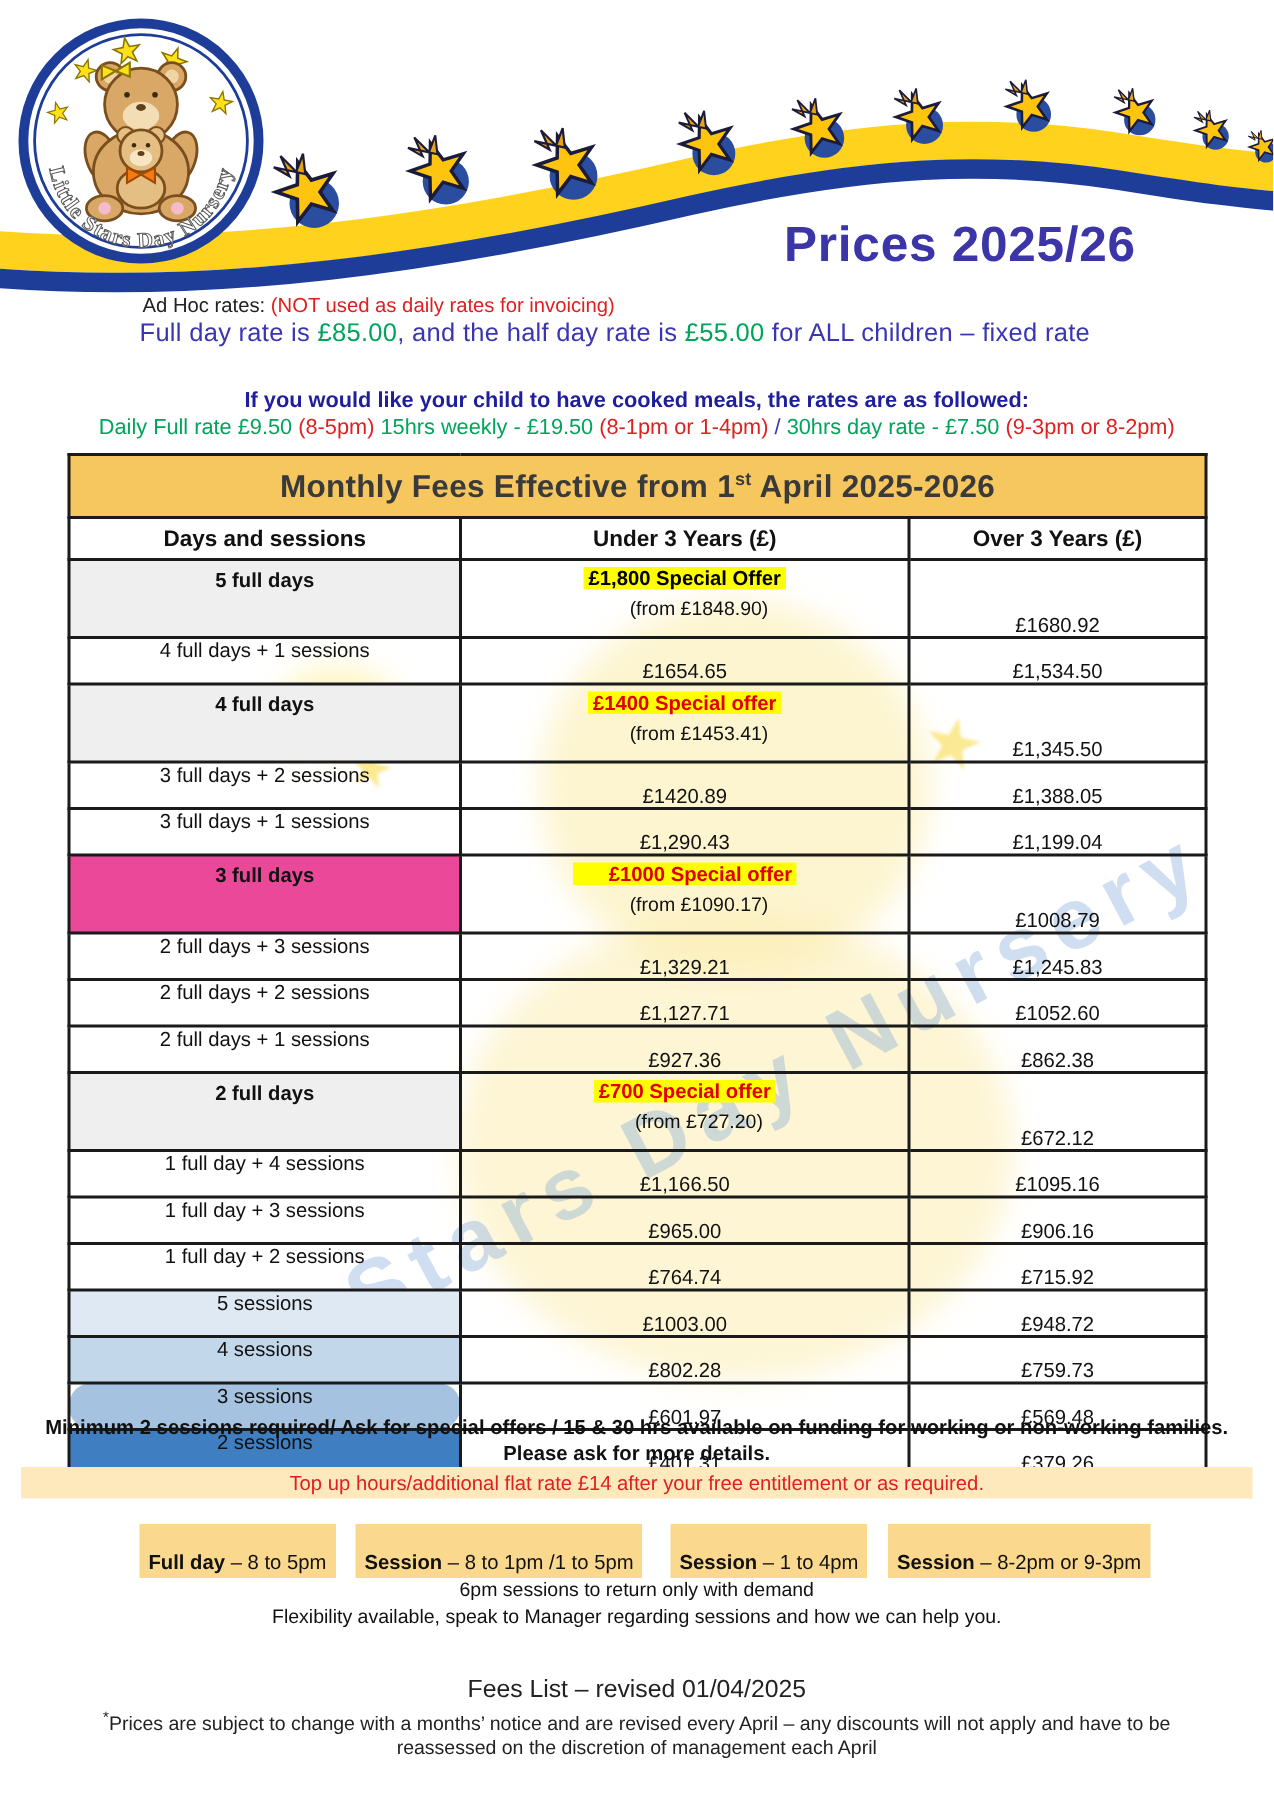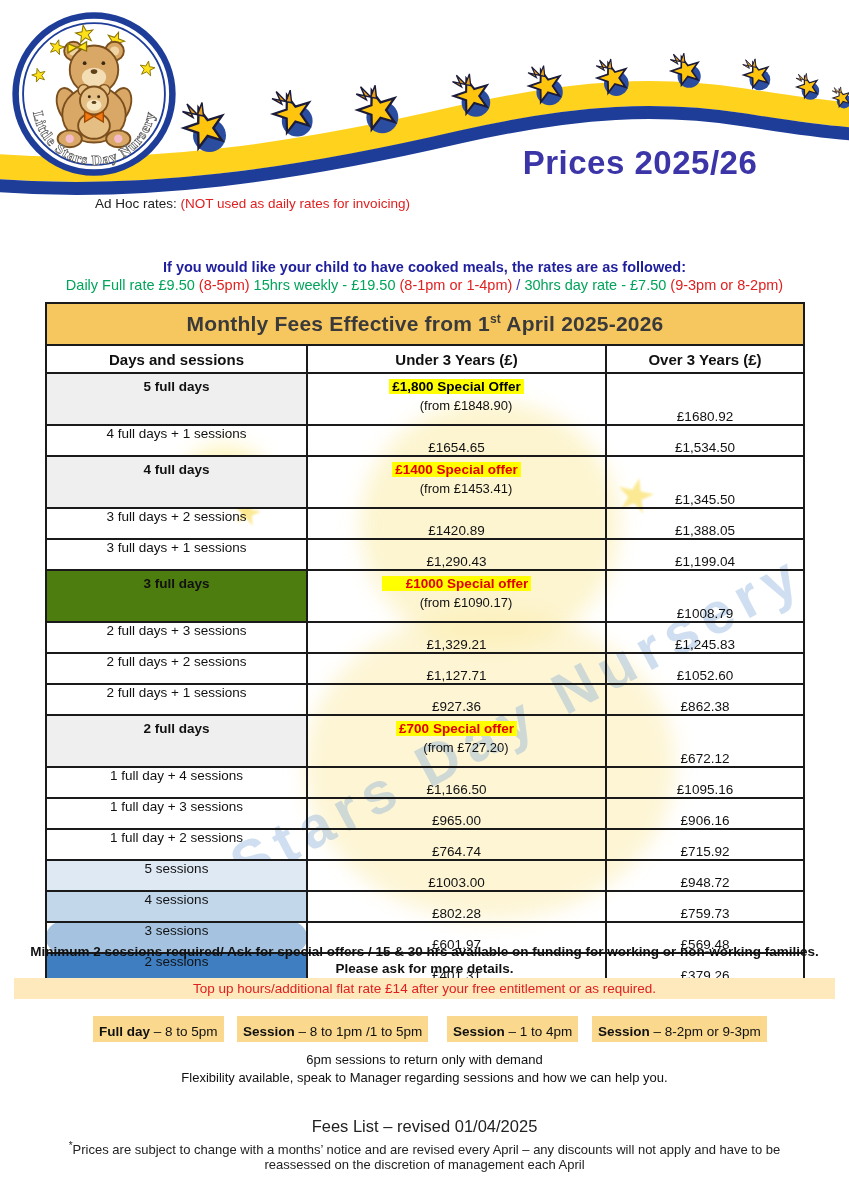--- a/index.html
+++ b/index.html
@@ -53,21 +53,21 @@
   td.c-offer{text-align:center;vertical-align:top;padding-top:3px;}
   .offer-chip{display:inline-block;font-weight:bold;padding:0 3px;font-size:13.5px;}
   .offer-from{font-size:13px;margin-top:3px;margin-left:19px;}
   
   .note-1{position:absolute;left:0;top:944px;width:100%;text-align:center;font-weight:bold;font-size:13.5px;z-index:2;}
   .note-2{position:absolute;left:0;top:961px;width:100%;text-align:center;font-weight:bold;font-size:13.5px;z-index:2;}
   .topup-band{
     position:absolute;left:14px;top:978px;width:821px;height:21px;z-index:2;
     text-align:center;font-size:13.5px;line-height:21px;
   }
-  .chip{position:absolute;top:1016px;padding:8px 6px 3px;font-size:13.5px;z-index:2;white-space:nowrap;}
+  .chip{position:absolute;top:1016px;padding:18px 6px 3px;font-size:13.5px;z-index:2;white-space:nowrap;}
   .chip b{font-weight:bold;}
   .chip-0{left:93px;} .chip-1{left:237px;} .chip-2{left:447px;} .chip-3{left:592px;}
   .foot-l1{position:absolute;left:0;top:1052px;width:100%;text-align:center;font-size:13px;z-index:2;}
   .foot-l2{position:absolute;left:0;top:1070px;width:100%;text-align:center;font-size:13px;z-index:2;}
   .foot-rev{position:absolute;left:0;top:1117px;width:100%;text-align:center;font-size:16.5px;color:#222;z-index:2;}
   .foot-n1{position:absolute;left:0;top:1140px;width:100%;text-align:center;font-size:13px;color:#222;z-index:2;}
   .foot-n1 sup{font-size:10px;}
   .foot-n2{position:absolute;left:0;top:1157px;width:100%;text-align:center;font-size:13px;color:#222;z-index:2;}
 </style>
 </head>
@@ -155,20 +155,21 @@
       <polygon points="100,109 90,114 100,120" fill="#F57A12" stroke="#a04a00" stroke-width="1.5"></polygon>
     </g>
     <text font-size="15.5" font-weight="bold" fill="#ffffff" stroke="#555555" stroke-width="0.7" letter-spacing="1" font-family="Liberation Serif, serif">
       <textPath href="#arcText" startOffset="50%" text-anchor="middle">Little Stars Day Nursery</textPath>
     </text>
   </svg>
 
   <div class="prices-title">Prices 2025/26</div>
 
   <div class="adhoc-line"><span style="color: rgb(34, 34, 34);">Ad Hoc rates: </span><span style="color: rgb(224, 32, 32);">(NOT used as daily rates for invoicing)</span></div>
+  <div class="daily-rate-line"><span style="color: rgb(58, 53, 177);">Full day rate is </span><span style="color: rgb(0, 164, 90);">£85.00</span><span style="color: rgb(58, 53, 177);">, and the half day rate is </span><span style="color: rgb(0, 164, 90);">£55.00</span><span style="color: rgb(58, 53, 177);"> for ALL children – fixed rate</span></div>
   <div class="meals-heading">If you would like your child to have cooked meals, the rates are as followed:</div>
   <div class="meals-rates"><span style="color: rgb(0, 164, 90);">Daily Full rate £9.50 </span><span style="color: rgb(224, 32, 32);">(8-5pm)</span><span style="color: rgb(0, 164, 90);"> 15hrs weekly - £19.50 </span><span style="color: rgb(224, 32, 32);">(8-1pm or 1-4pm)</span><span style="color: rgb(58, 53, 177);"> / </span><span style="color: rgb(0, 164, 90);">30hrs day rate - £7.50 </span><span style="color: rgb(224, 32, 32);">(9-3pm or 8-2pm)</span></div>
 
   <table class="fees-table">
     <colgroup>
         <col style="width:261px">
         <col style="width:299px">
         <col style="width:198px">
       </colgroup>
     <thead>
@@ -207,21 +208,21 @@
           <td class="c-label">3 full days + 2 sessions</td>
           <td class="c-val">£1420.89</td>
           <td class="c-val">£1,388.05</td>
         </tr>
         <tr class="row-plain">
           <td class="c-label">3 full days + 1 sessions</td>
           <td class="c-val">£1,290.43</td>
           <td class="c-val">£1,199.04</td>
         </tr>
         <tr class="row-offer">
-          <td class="c-label b" style="background: #4d7c0f;">3 full days</td>
+          <td class="c-label b" style="background: #ec4899;">3 full days</td>
           <td class="c-offer">
             <div><span class="offer-chip" style="background: rgb(255, 255, 0); color: rgb(224, 0, 0); padding-left: 24px;">£1000 Special offer</span></div>
             <div class="offer-from">(from £1090.17)</div>
           </td>
           <td class="c-val">£1008.79</td>
         </tr>
         <tr class="row-plain">
           <td class="c-label">2 full days + 3 sessions</td>
           <td class="c-val">£1,329.21</td>
           <td class="c-val">£1,245.83</td>

